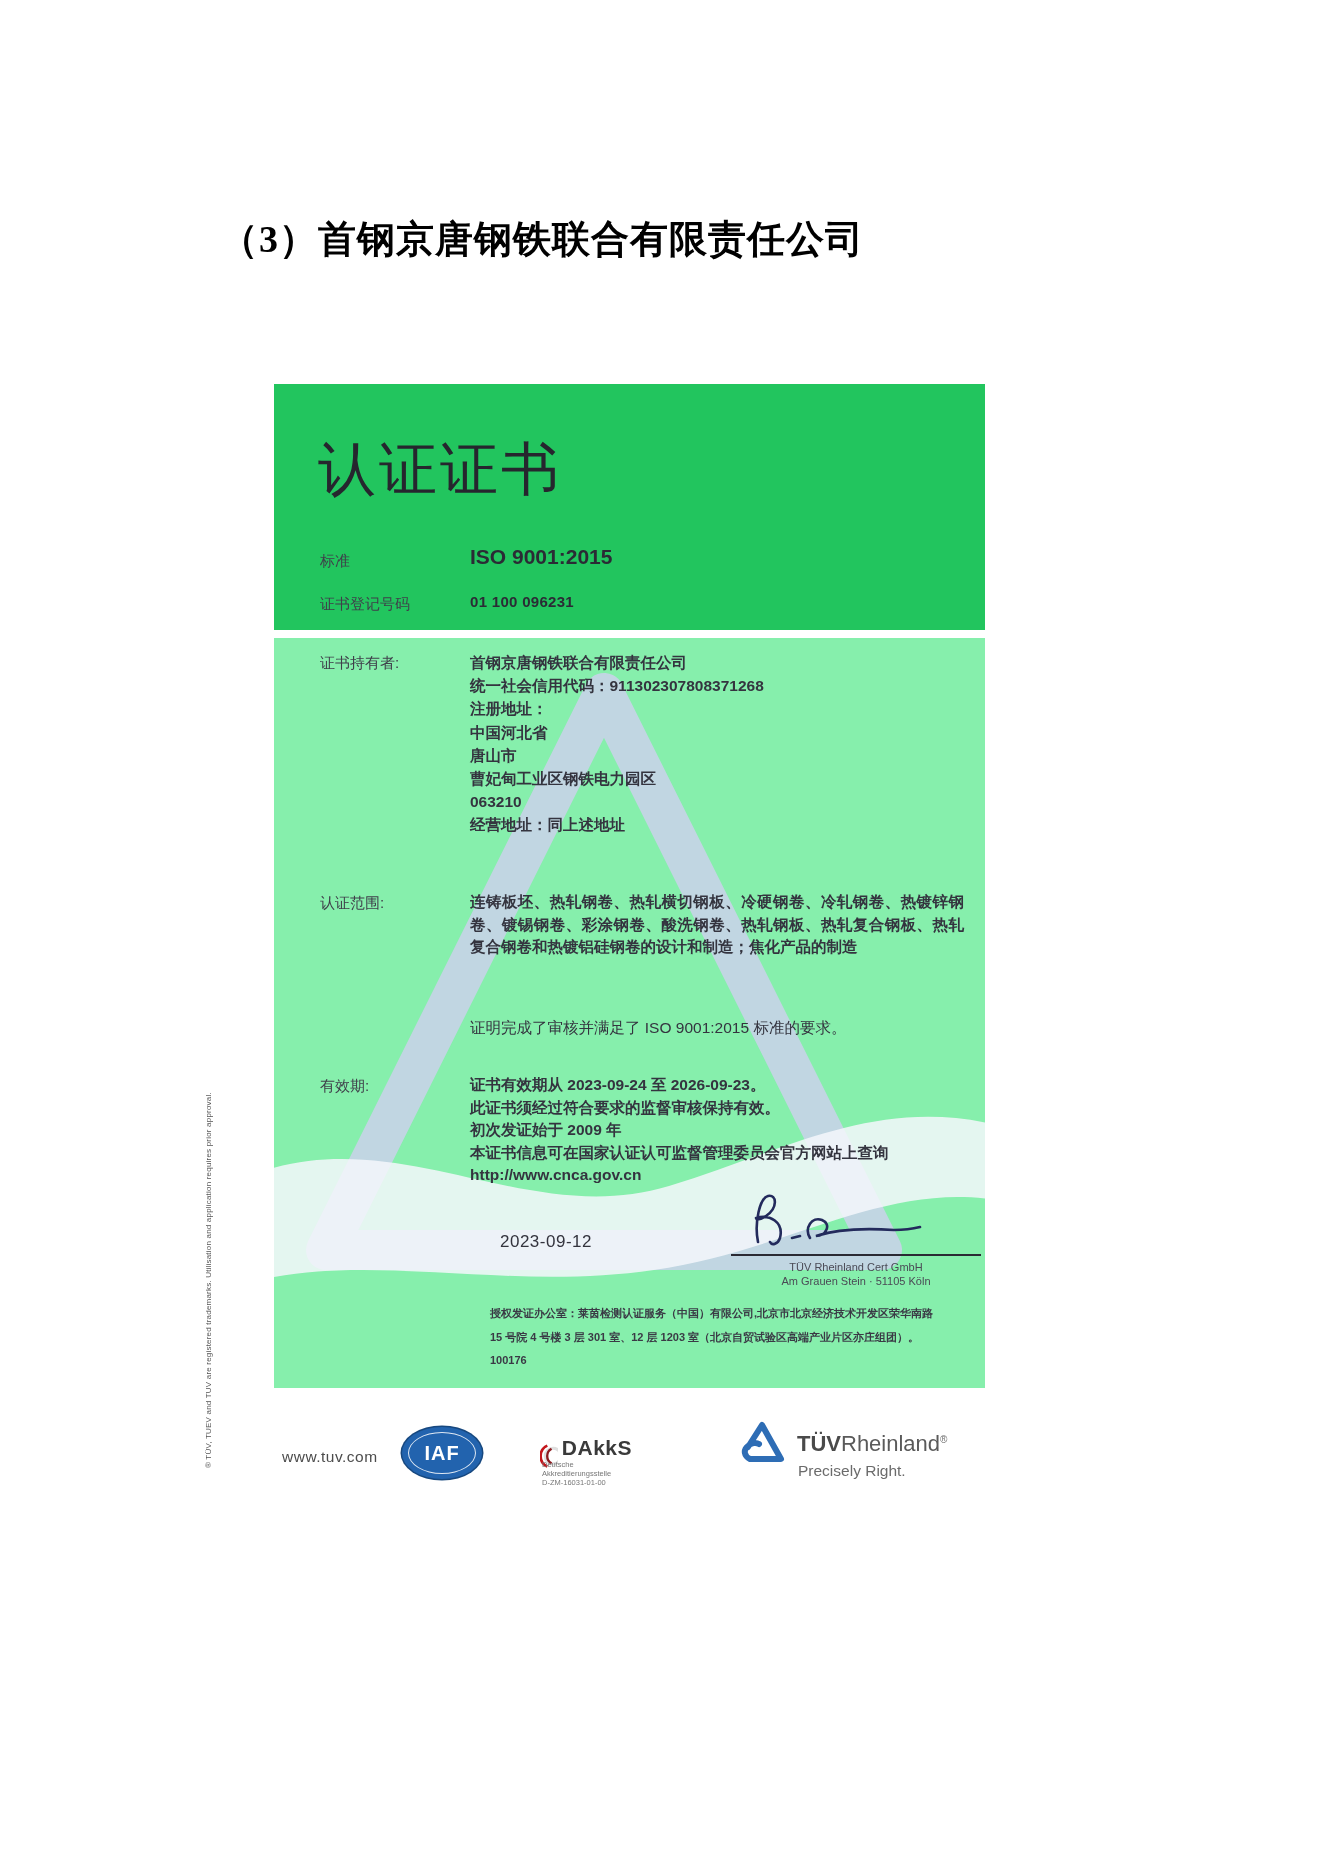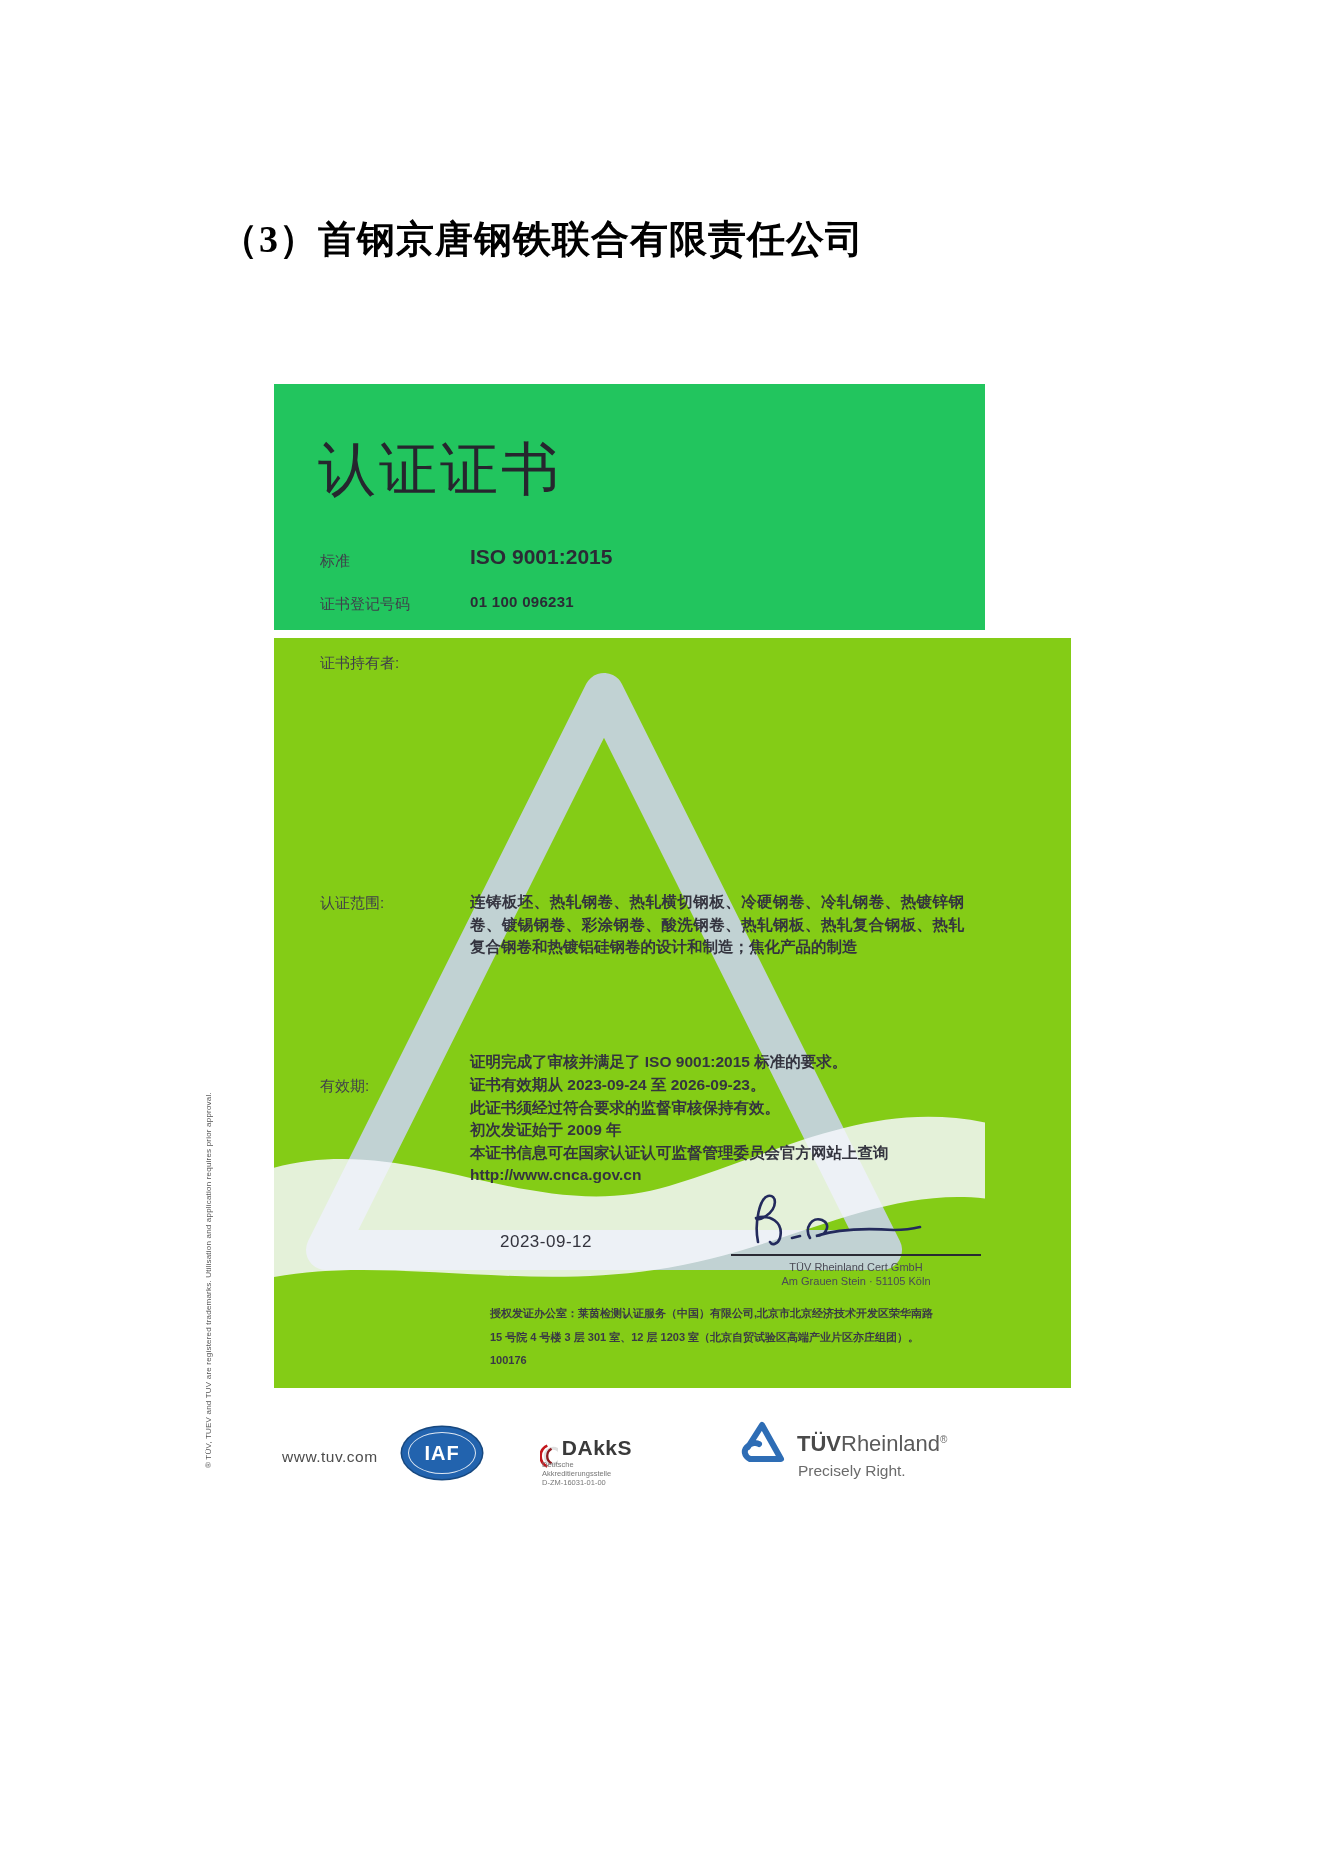--- a/index.html
+++ b/index.html
@@ -26,34 +26,34 @@
     position:absolute; left:44px; top:56px; font-size:58px; line-height:1;
     color:#26262e; letter-spacing:3px; white-space:nowrap;
   }
   .f-label { position:absolute; left:46px; font-size:15px; color:#3f3f4a; white-space:nowrap; }
   .std-label { top:168px; }
   .std-value { position:absolute; left:196px; top:161px; font-size:21px; font-weight:bold; color:#2b2b35; }
   .reg-label { top:211px; }
   .reg-value { position:absolute; left:196px; top:209px; font-size:15px; font-weight:bold; color:#2b2b35; letter-spacing:0.3px; }
   
   .cert-body {
-    position:absolute; left:274px; top:638px; width:797px; height:750px;
-    background:#84cc16;
+    position:absolute; left:274px; top:638px; width:711px; height:750px;
+    background:#86efac;
   }
   .wm { position:absolute; left:0; top:0; width:711px; height:750px; }
   .cert-body > div { position:absolute; }
   .b-label { left:46px; font-size:15px; color:#3f3f4a; white-space:nowrap; }
   .holder-label { top:16px; }
   .holder-lines { left:196px; top:13px; font-size:15.5px; font-weight:bold; color:#34343f; line-height:23.2px; white-space:nowrap; }
   .scope-label { top:256px; }
   .scope-text {
     left:196px; top:253px; width:494px; font-size:15.5px; font-weight:bold;
     color:#34343f; line-height:22.5px; text-align:justify;
   }
-  .statement { left:196px; top:380px; font-size:15.5px; font-weight:bold; color:#34343f; white-space:nowrap;margin-top:34px; }
+  .statement { left:196px; top:380px; font-size:15.5px; font-weight:normal; color:#34343f; white-space:nowrap; }
   .validity-label { top:439px; }
   .validity-lines { left:196px; top:436px; font-size:15.5px; font-weight:bold; color:#34343f; line-height:22.6px; white-space:nowrap; }
   .issue-date { left:226px; top:594px; font-size:17px; color:#33333d; letter-spacing:0.5px; }
   .sig-svg { position:absolute; left:470px; top:550px; }
   .sig-line { left:457px; top:616px; width:250px; height:2px; background:#2a2a33; }
   .signer-org  { left:457px; top:623px; width:250px; text-align:center; font-size:11px; color:#4a4a55; }
   .signer-addr { left:457px; top:637px; width:250px; text-align:center; font-size:11px; color:#4a4a55; }
   .office { left:172px; top:664px; width:565px; font-size:11px; font-weight:bold; color:#3a3a45; line-height:23.5px;margin-left:44px; }
   
   .website { position:absolute; left:282px; top:1448px; font-size:15.5px; color:#4c4c4c; letter-spacing:0.5px; }
@@ -94,20 +94,30 @@
 
   <div class="cert-body">
 
     <svg class="wm" viewBox="0 0 711 750">
       <path d="M330,55 L608,612 L52,612 Z" fill="none" stroke="#c8d3e8" stroke-width="40" stroke-linejoin="round" opacity="0.9"></path>
       <path d="M-30,540 C120,478 250,592 395,548 C515,512 610,452 741,492 L741,566
                C620,536 520,612 380,632 C230,654 90,612 -30,646 Z" fill="#f4f7fb" opacity="0.85"></path>
     </svg>
 
     <div class="b-label holder-label">证书持有者:</div>
+    <div class="holder-lines">
+      <div>首钢京唐钢铁联合有限责任公司</div>
+      <div>统一社会信用代码：911302307808371268</div>
+      <div>注册地址：</div>
+      <div>中国河北省</div>
+      <div>唐山市</div>
+      <div>曹妃甸工业区钢铁电力园区</div>
+      <div>063210</div>
+      <div>经营地址：同上述地址</div>
+    </div>
 
     <div class="b-label scope-label">认证范围:</div>
     <div class="scope-text">连铸板坯、热轧钢卷、热轧横切钢板、冷硬钢卷、冷轧钢卷、热镀锌钢卷、镀锡钢卷、彩涂钢卷、酸洗钢卷、热轧钢板、热轧复合钢板、热轧复合钢卷和热镀铝硅钢卷的设计和制造；焦化产品的制造</div>
 
     <div class="statement">证明完成了审核并满足了 ISO 9001:2015 标准的要求。</div>
 
     <div class="b-label validity-label">有效期:</div>
     <div class="validity-lines">
       <div>证书有效期从 2023-09-24 至 2026-09-23。</div>
       <div>此证书须经过符合要求的监督审核保持有效。</div>

